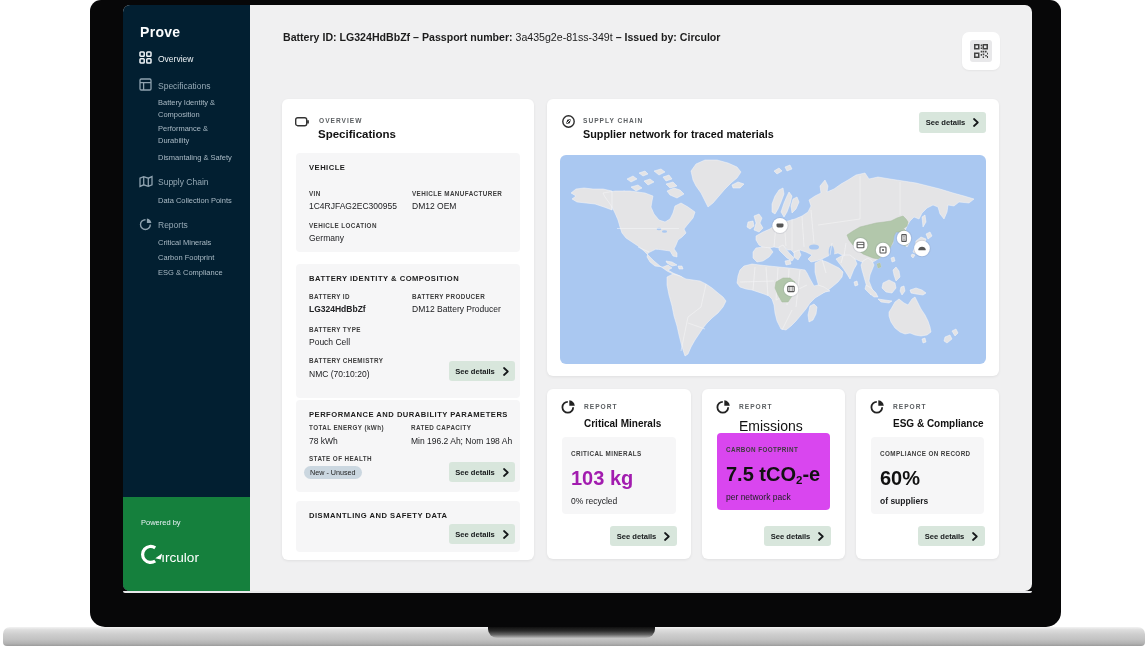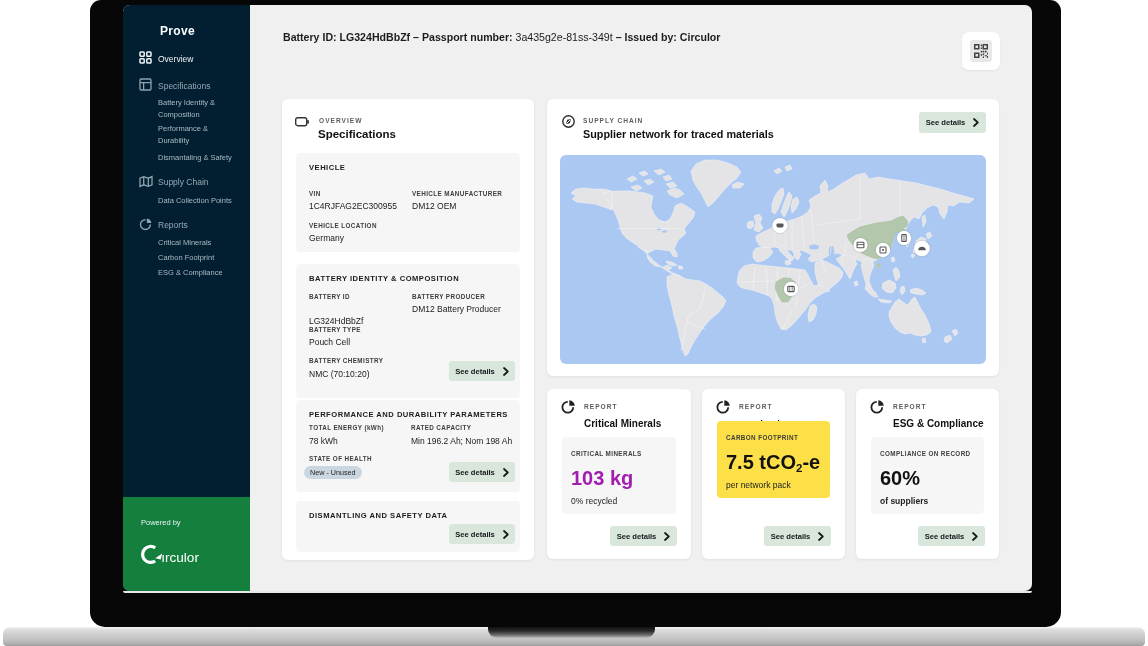--- a/index.html
+++ b/index.html
@@ -26,21 +26,21 @@
   .sctitle { position:absolute; left:13px; top:10px; font-size:7.6px; font-weight:bold; letter-spacing:.5px; color:#1b1b1b; }
   .kicker { position:absolute; font-size:6.6px; font-weight:bold; letter-spacing:1px; color:#5a5e61; }
   .btn { position:absolute; background:#d8e6dc; border-radius:3px; color:#15181a; font-size:7.6px; font-weight:bold; display:flex; align-items:center; justify-content:center; }
 </style>
 </head>
 <body>
 <div class="abs" id="bezel"></div>
 <div class="abs" id="glare"></div>
 <div class="abs" id="screen">
   <div class="abs" id="sidebar">
-    <div class="abs" style="left:17px;top:19px;color:#fbfdfe;font-size:12px;font-weight:bold;letter-spacing:.3px;margin-left:20px;">Prove</div>
+    <div class="abs" style="left:17px;top:19px;color:#fbfdfe;font-size:14px;font-weight:bold;letter-spacing:.3px;">Prove</div>
 
     <svg class="sbicon" style="top:46px;" width="13" height="13" viewBox="0 0 13 13" fill="none" stroke="#eef3f6" stroke-width="1.5">
       <rect x="1" y="1" width="4.2" height="4.2" rx="0.8"></rect>
         <rect x="7.8" y="1" width="4.2" height="4.2" rx="0.8"></rect>
       <rect x="1" y="7.8" width="4.2" height="4.2" rx="0.8"></rect>
         <rect x="7.8" y="7.8" width="4.2" height="4.2" rx="0.8"></rect>
     </svg>
     <div class="sbhead" style="left:35px;top:49px;color:#eef3f6;">Overview</div>
     <svg class="sbicon" style="top:73px;" width="13" height="13" viewBox="0 0 13 13" fill="none" stroke="#8fa2af" stroke-width="1.3">
       <rect x="1" y="1" width="11" height="11" rx="1.2"></rect>
@@ -98,21 +98,21 @@
       <div class="val" style="left:13px;top:48px;">1C4RJFAG2EC300955</div>
       <div class="lab" style="left:116px;top:37px;">VEHICLE MANUFACTURER</div>
       <div class="val" style="left:116px;top:48px;">DM12 OEM</div>
       <div class="lab" style="left:13px;top:69px;">VEHICLE LOCATION</div>
       <div class="val" style="left:13px;top:80px;text-align:center;">Germany</div>
     </div>
 
     <div class="subcard" style="top:165px;height:134px;">
       <div class="sctitle">BATTERY IDENTITY &amp; COMPOSITION</div>
       <div class="lab" style="left:13px;top:29px;">BATTERY ID</div>
-      <div class="val" style="left:13px;top:52px;">LG324HdBbZf</div>
+      <div class="val" style="left:13px;top:40px;font-weight:bold;">LG324HdBbZf</div>
       <div class="lab" style="left:116px;top:29px;">BATTERY PRODUCER</div>
       <div class="val" style="left:116px;top:40px;">DM12 Battery Producer</div>
       <div class="lab" style="left:13px;top:62px;">BATTERY TYPE</div>
       <div class="val" style="left:13px;top:73px;">Pouch Cell</div>
       <div class="lab" style="left:13px;top:93px;">BATTERY CHEMISTRY</div>
       <div class="val" style="left:13px;top:105px;">NMC (70:10:20)</div>
       <div class="btn" style="left:153px;top:97px;width:66px;height:20px;">See details<svg style="margin-left:8px" width="6" height="9" viewBox="0 0 6 9" fill="none">
             <path d="M1 1 L4.8 4.5 L1 8" stroke="#15181a" stroke-width="1.7" stroke-linecap="round" stroke-linejoin="round"></path>
           </svg></div>
     </div>
@@ -314,21 +314,21 @@
         </svg></div>
   </div>
 
   <div class="card" style="left:579px;top:384px;width:143px;height:170px;">
     <svg class="abs" style="left:14px;top:11px;" width="14" height="14" viewBox="0 0 14 14" fill="none">
       <path d="M12.2 7.2 A5.4 5.4 0 1 1 6.8 1.8" stroke="#222" stroke-width="1.8"></path>
       <path d="M8.3 0.2 A6.6 6.6 0 0 1 13.8 5.7 L8.3 5.7 Z" fill="#222"></path>
     </svg>
     <div class="kicker" style="left:37px;top:14px;">REPORT</div>
     <div class="abs" style="left:37px;top:29px;font-size:14px;font-weight:normal;color:#111;">Emissions</div>
-    <div class="abs" style="left:15px;top:32px;width:113px;height:77px;background:#fde047;border-radius:4px;">
+    <div class="abs" style="left:15px;top:44px;width:113px;height:77px;background:#d946ef;border-radius:4px;">
       <div class="lab" style="left:9px;top:13px;">CARBON FOOTPRINT</div>
       <div class="abs" style="left:9px;top:30px;font-size:20px;font-weight:bold;color:#111;">7.5 tCO<span style="font-size:11.5px;position:relative;top:3px;">2</span>-e</div>
       <div class="val" style="left:9px;top:59px;">per network pack</div>
     </div>
     <div class="btn" style="left:62px;top:137px;width:67px;height:20px;">See details<svg style="margin-left:8px" width="6" height="9" viewBox="0 0 6 9" fill="none">
           <path d="M1 1 L4.8 4.5 L1 8" stroke="#15181a" stroke-width="1.7" stroke-linecap="round" stroke-linejoin="round"></path>
         </svg></div>
   </div>
 
   <div class="card" style="left:733px;top:384px;width:143px;height:170px;">

